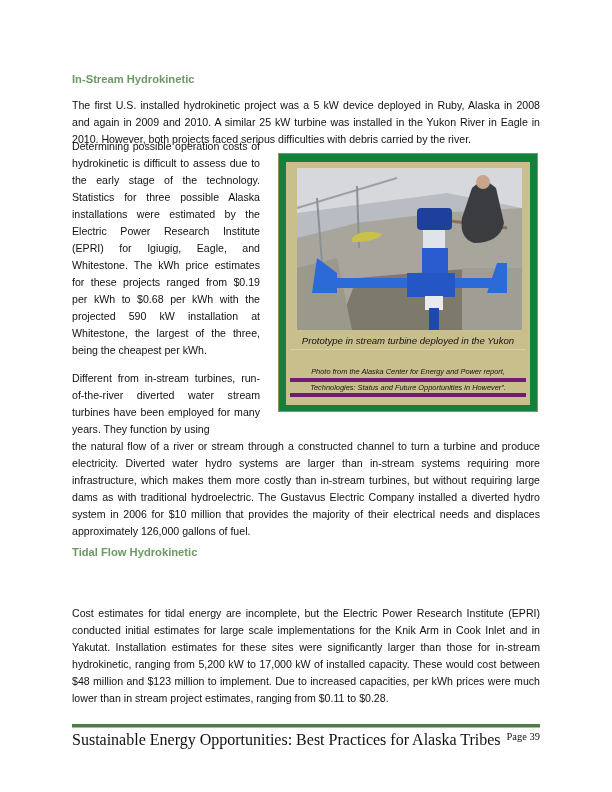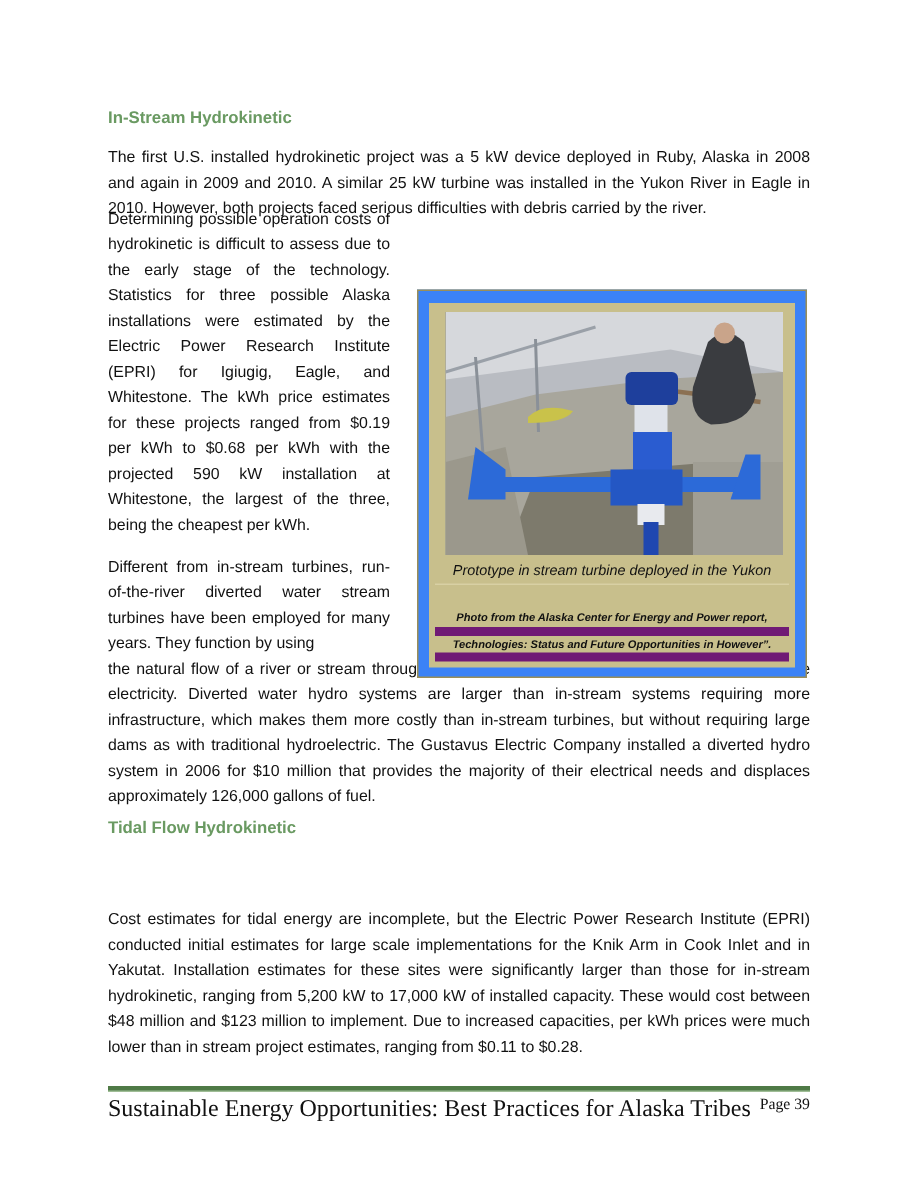--- a/index.html
+++ b/index.html
@@ -25,42 +25,42 @@
   #p1 { position: absolute; left: 72px; top: 87px; width: 468px; margin-top: 10px; }
   #p1-wrap { position: absolute; left: 72px; top: 138px; width: 188px; }
   #p2 { position: absolute; left: 72px; top: 370px; width: 188px; }
   #p2-cont { position: absolute; left: 72px; top: 438px; width: 468px; }
   #h2 { position: absolute; left: 72px; top: 545px; }
   #p3 { position: absolute; left: 72px; top: 560px; width: 468px; }
   #p4 { position: absolute; left: 72px; top: 605px; width: 468px; }
 
   .figure-frame {
     position: absolute; left: 278px; top: 153px; width: 260px; height: 259px;
-    border: 1px solid #9a8e58; background: #3b82f6; box-sizing: border-box; margin-top: 40px;
+    border: 1px solid #9a8e58; background: #15803d; box-sizing: border-box;
   }
   .figure-inner {
     position: absolute; left: 7px; top: 8px; width: 244px; height: 243px;
     background: #c8bf8c;
   }
   .photo {
     position: absolute; left: 11px; top: 6px; width: 225px; height: 162px;
     overflow: hidden; background: #8c8a80;
   }
   .caption {
     position: absolute; left: 4px; top: 170px; width: 236px;
     font-family: "Liberation Sans", sans-serif; font-style: italic;
     font-size: 9.6px; line-height: 17px; color: #111; text-align: center;
   }
   .caption .line { border-bottom: 1px solid #d8d0a4; }
   .credit {
     position: absolute; left: 4px; top: 204px; width: 236px;
     font-family: "Liberation Sans", sans-serif; font-style: italic;
     font-size: 7.4px; line-height: 11.5px; color: #111; text-align: center;
   }
-  .credit .line { border-bottom: 6px solid #701a75; font-weight: bold; }
+  .credit .line { border-bottom: 4px solid #701a75; }
 
   .footer-rule {
     position: absolute; left: 72px; top: 724px; width: 468px; height: 3px;
     background: #4f7a46; border-bottom: 1px solid #9fbd96;
   }
   .footer-left {
     position: absolute; left: 72px; top: 731px;
     font-family: "Liberation Serif", serif; font-size: 16px; color: #111;
   }
   .footer-right {

